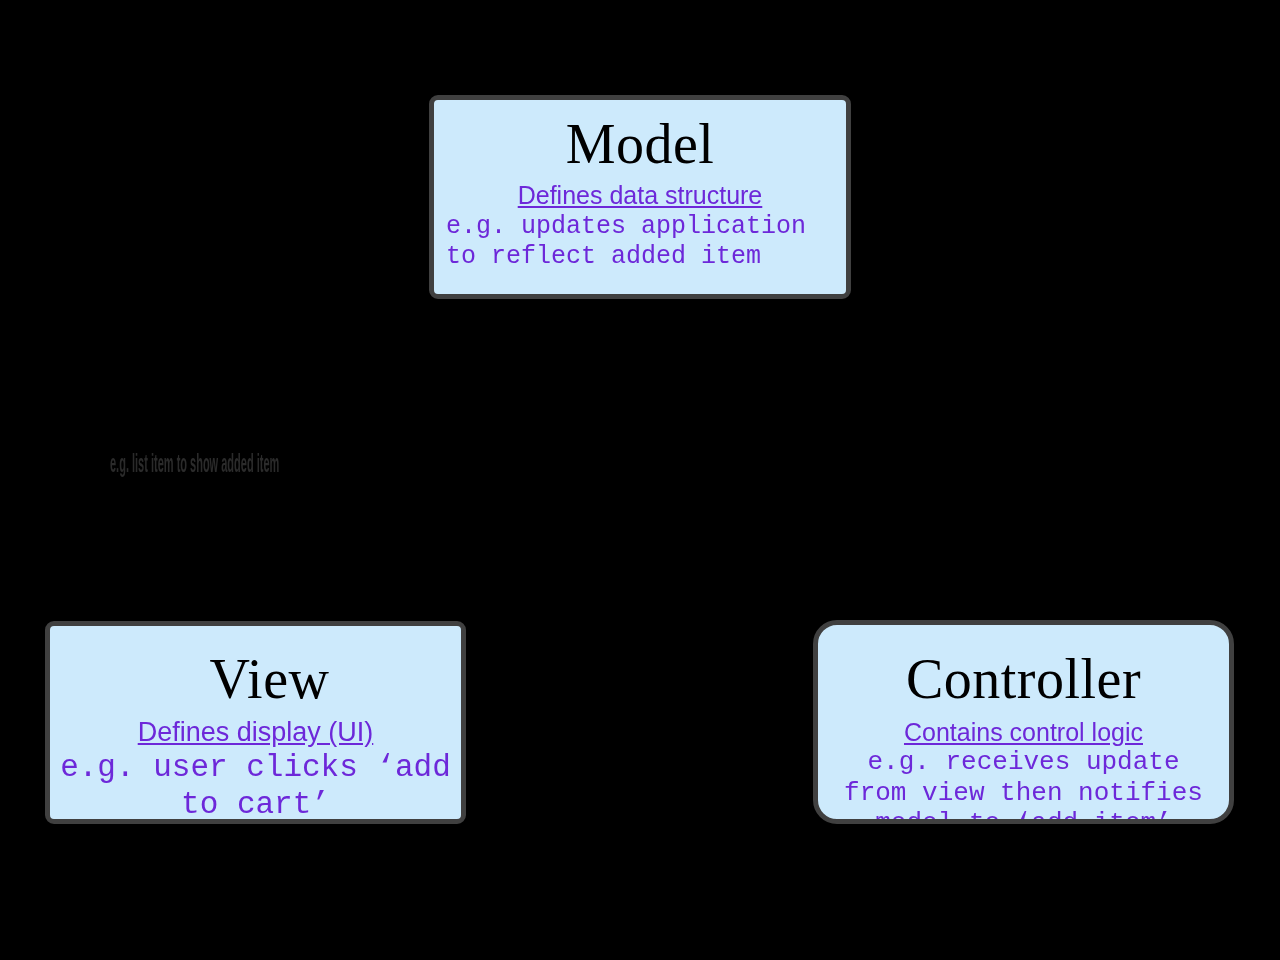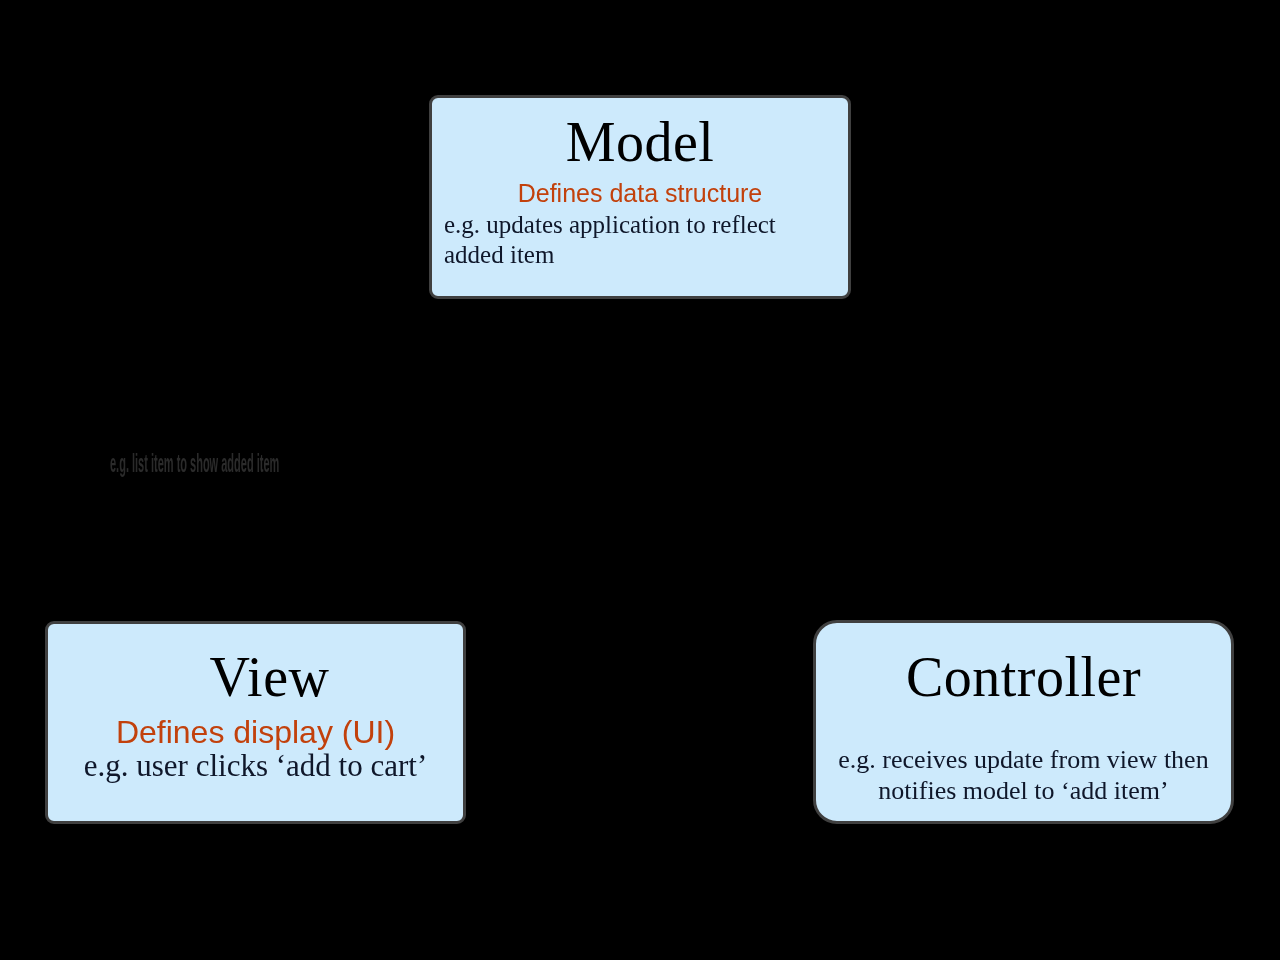--- a/index.html
+++ b/index.html
@@ -12,21 +12,21 @@
     width: 1280px;
     height: 960px;
     background: #000000;
     overflow: hidden;
     font-family: "Liberation Sans", sans-serif;
   }
 
   .node-box {
     position: absolute;
     background: #cdeafc;
-    border: 3px solid #404040;
+    border: 5px solid #404040;
     border-radius: 9px;
     box-sizing: border-box;
     overflow: hidden;
   }
 
   .node-inner {
     position: absolute;
     left: 0;
     right: 0;
     text-align: center;
@@ -34,27 +34,28 @@
 
   .node-title {
     font-family: "Liberation Serif", "DejaVu Serif", serif;
     color: #000000;
     line-height: 1.0;
     letter-spacing: 0.5px;
   }
 
   .node-sub {
     font-family: "Liberation Sans", sans-serif;
-    color: #c2410c;
+    color: #6d28d9;
     line-height: 1.05;
+    text-decoration: underline;
   }
 
   .node-eg {
-    font-family: Liberation Serif, serif;
-    color: #0f172a;
+    font-family: Liberation Mono, monospace;
+    color: #6d28d9;
     line-height: 1.18;
   }
 
   
   #node-model {
     left: 429px;
     top: 95px;
     width: 422px;
     height: 204px;
   }
@@ -80,21 +81,21 @@
     width: 421px;
     height: 203px;
   }
   #node-view .node-title {
     top: 25px;
     font-size: 56px;
     padding-left: 28px;
   }
   #node-view .node-sub {
     top: 92px;
-    font-size: 32px;
+    font-size: 27px;
   }
   #node-view .node-eg {
     top: 124px;
     font-size: 31px;
   }
 
   
   #node-controller {
     left: 813px;
     top: 620px;
@@ -144,18 +145,19 @@
   </div>
 
   <div class="node-box" id="node-view">
     <div class="node-inner node-title">View</div>
     <div class="node-inner node-sub">Defines display (UI)</div>
     <div class="node-inner node-eg">e.g. user clicks ‘add to cart’</div>
   </div>
 
   <div class="node-box" id="node-controller">
     <div class="node-inner node-title">Controller</div>
+    <div class="node-inner node-sub">Contains control logic</div>
     <div class="node-inner node-eg">e.g. receives update from view then notifies model to ‘add item’</div>
   </div>
 
   <div id="edge-caption-view-model">e.g. list item to show added item</div>
 
 </div>
 
 </body></html>

